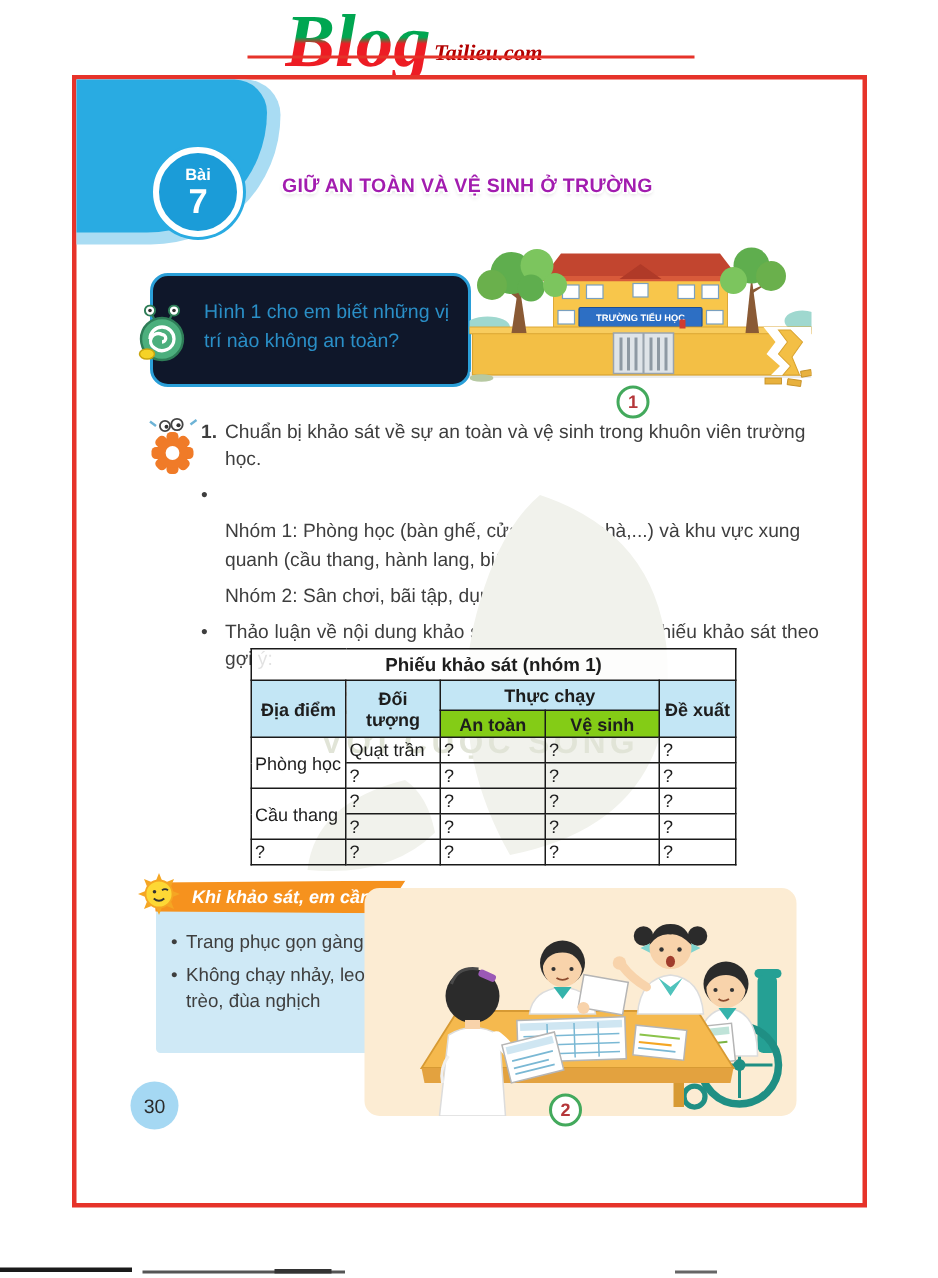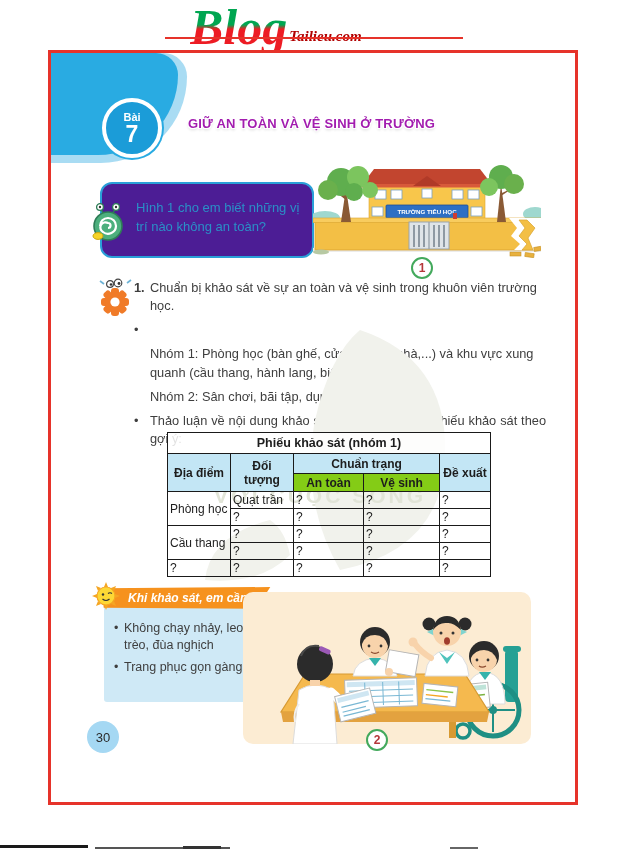--- a/index.html
+++ b/index.html
@@ -37,21 +37,21 @@
   .badge-label{font-size:11px;font-weight:bold;line-height:11px;}
   .badge-number{font-size:23px;font-weight:bold;line-height:22px;}
 
   .page-title{
     position:absolute;left:188px;top:116px;width:380px;white-space:nowrap;
     font-size:13px;font-weight:bold;letter-spacing:0.2px;color:#a21caf;
     text-shadow:-1px -1px 0 #fff,1px -1px 0 #fff,-1px 1px 0 #fff,1px 1px 0 #fff,0 2px 3px rgba(0,0,0,0.18);
   }
 
   
-  .question-box{position:absolute;left:100px;top:182px;width:210px;height:72px;background:#4c1d95;border:2px solid #2a9fd8;border-radius:12px;}
+  .question-box{position:absolute;left:100px;top:182px;width:210px;height:72px;background:#0f172a;border:2px solid #2a9fd8;border-radius:12px;}
   .question-text{position:absolute;left:34px;top:15px;width:170px;font-size:13px;line-height:1.45;color:#2a8fc7;}
   .snail-icon{position:absolute;left:-13px;top:19px;}
 
   
   .figure1{position:absolute;left:313px;top:162px;width:228px;height:96px;}
   .fig-badge{
     position:absolute;width:18px;height:18px;border-radius:50%;background:#fff;border:2px solid #43a95c;
     color:#b5373a;font-weight:bold;font-size:12px;display:flex;align-items:center;justify-content:center;
   }
   .fig1-badge{left:411px;top:257px;}
@@ -253,21 +253,21 @@
       <col style="width:76px">
       <col style="width:51px">
     </colgroup>
   <tbody>
       <tr>
         <th class="t-title" colspan="5">Phiếu khảo sát (nhóm 1)</th>
       </tr>
   <tr>
     <th class="hdr h1" rowspan="2">Địa điểm</th>
     <th class="hdr h1" rowspan="2">Đối tượng</th>
-    <th class="hdr h1" colspan="2">Chuẩn trạng</th>
+    <th class="hdr h1" colspan="2">Thực chạy</th>
     <th class="hdr h1" rowspan="2">Đề xuất</th>
   </tr>
   <tr>
     <th class="sub">An toàn</th>
     <th class="sub">Vệ sinh</th>
   </tr>
   <tr>
     <td rowspan="2">Phòng học</td>
     <td>Quạt trần</td>
     <td>?</td>
@@ -298,22 +298,22 @@
     <td>?</td>
     <td>?</td>
     <td>?</td>
     <td>?</td>
   </tr>
 </tbody>
   </table>
 
 <div class="note-box">
   <ul class="note-items">
+    <li>Trang phục gọn gàng</li>
     <li>Không chạy nhảy, leo trèo, đùa nghịch</li>
-    <li>Trang phục gọn gàng</li>
   </ul>
 </div>
 <div class="note-banner">
   <div class="note-banner-text">Khi khảo sát, em cần:</div>
 </div>
 <svg class="sun-icon" width="28" height="28" viewBox="0 0 28 28">
   <g fill="#f5a623">
     <polygon points="14,0 16,5 12,5"></polygon>
       <polygon points="14,28 16,23 12,23"></polygon>
     <polygon points="0,14 5,12 5,16"></polygon>

